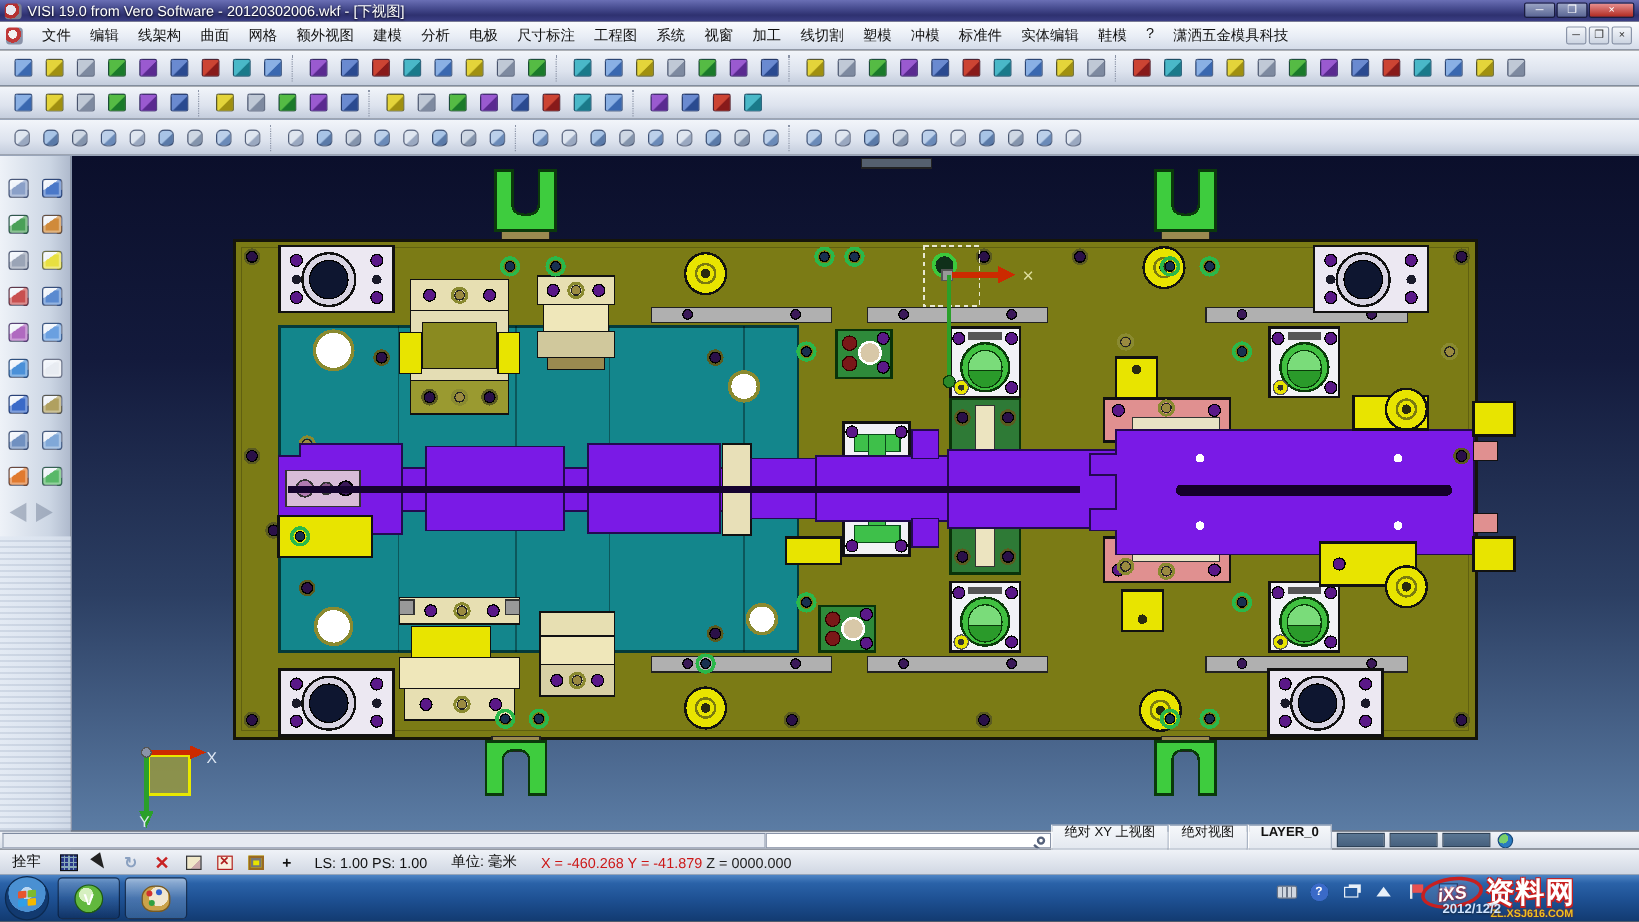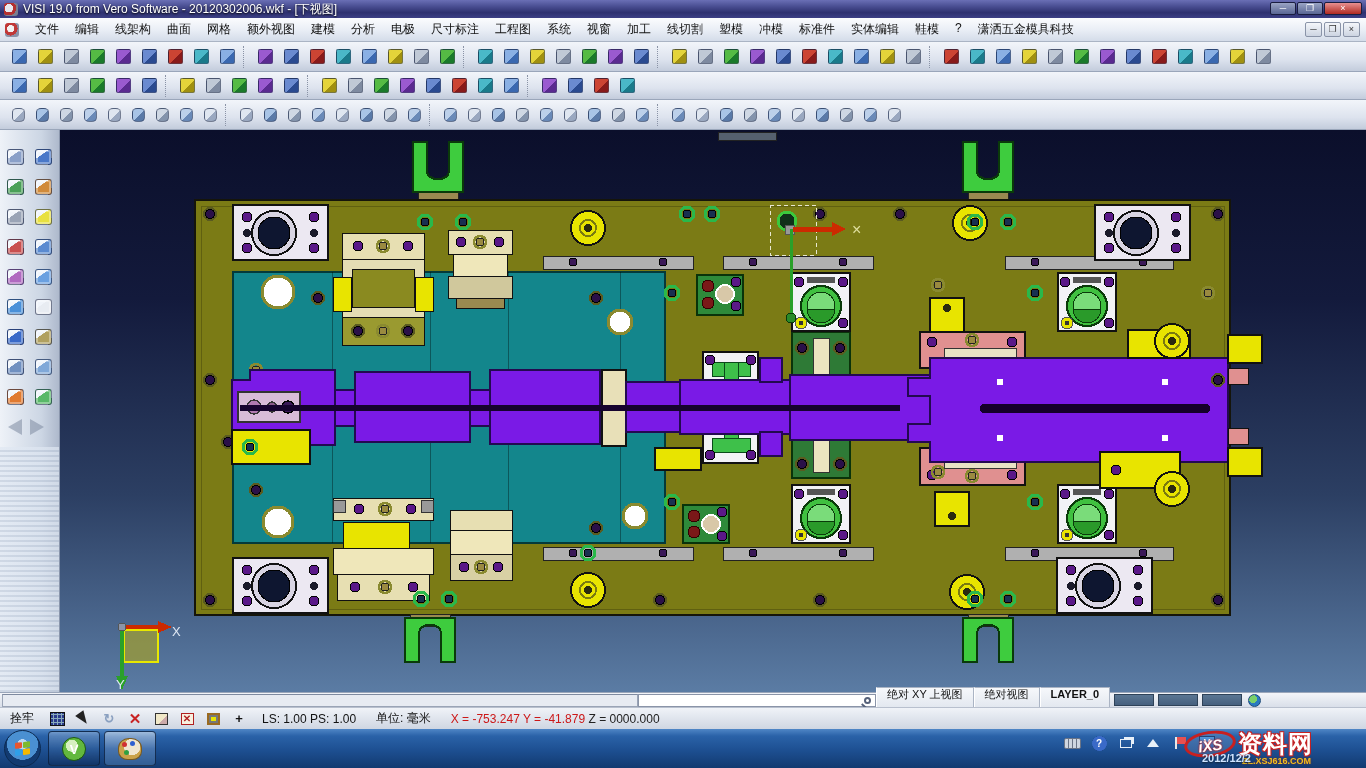--- a/index.html
+++ b/index.html
@@ -958,21 +958,21 @@
         <span class="g-boxx">✕</span>
       </div>
     <div class="bico">
         <span class="g-target"></span>
       </div>
     <div class="bico g-plus">+</div>
     <div class="metric">LS: 1.00 PS: 1.00</div>
     <div class="units">单位: 毫米</div>
     <div class="metric">
       <span class="coordred">X =</span>
-      <span class="coordred">-753.247</span>
+      <span class="coordred">-460.268</span>
       <span class="coordred">Y =</span>
       <span class="coordred">-41.879</span>
       <span class="coorddark">Z =</span>
       <span class="coorddark">0000.000</span>
     </div>
   </div>
 
   <div id="taskbar" class="abs">
     <div id="startorb">
       <div class="winflag">

